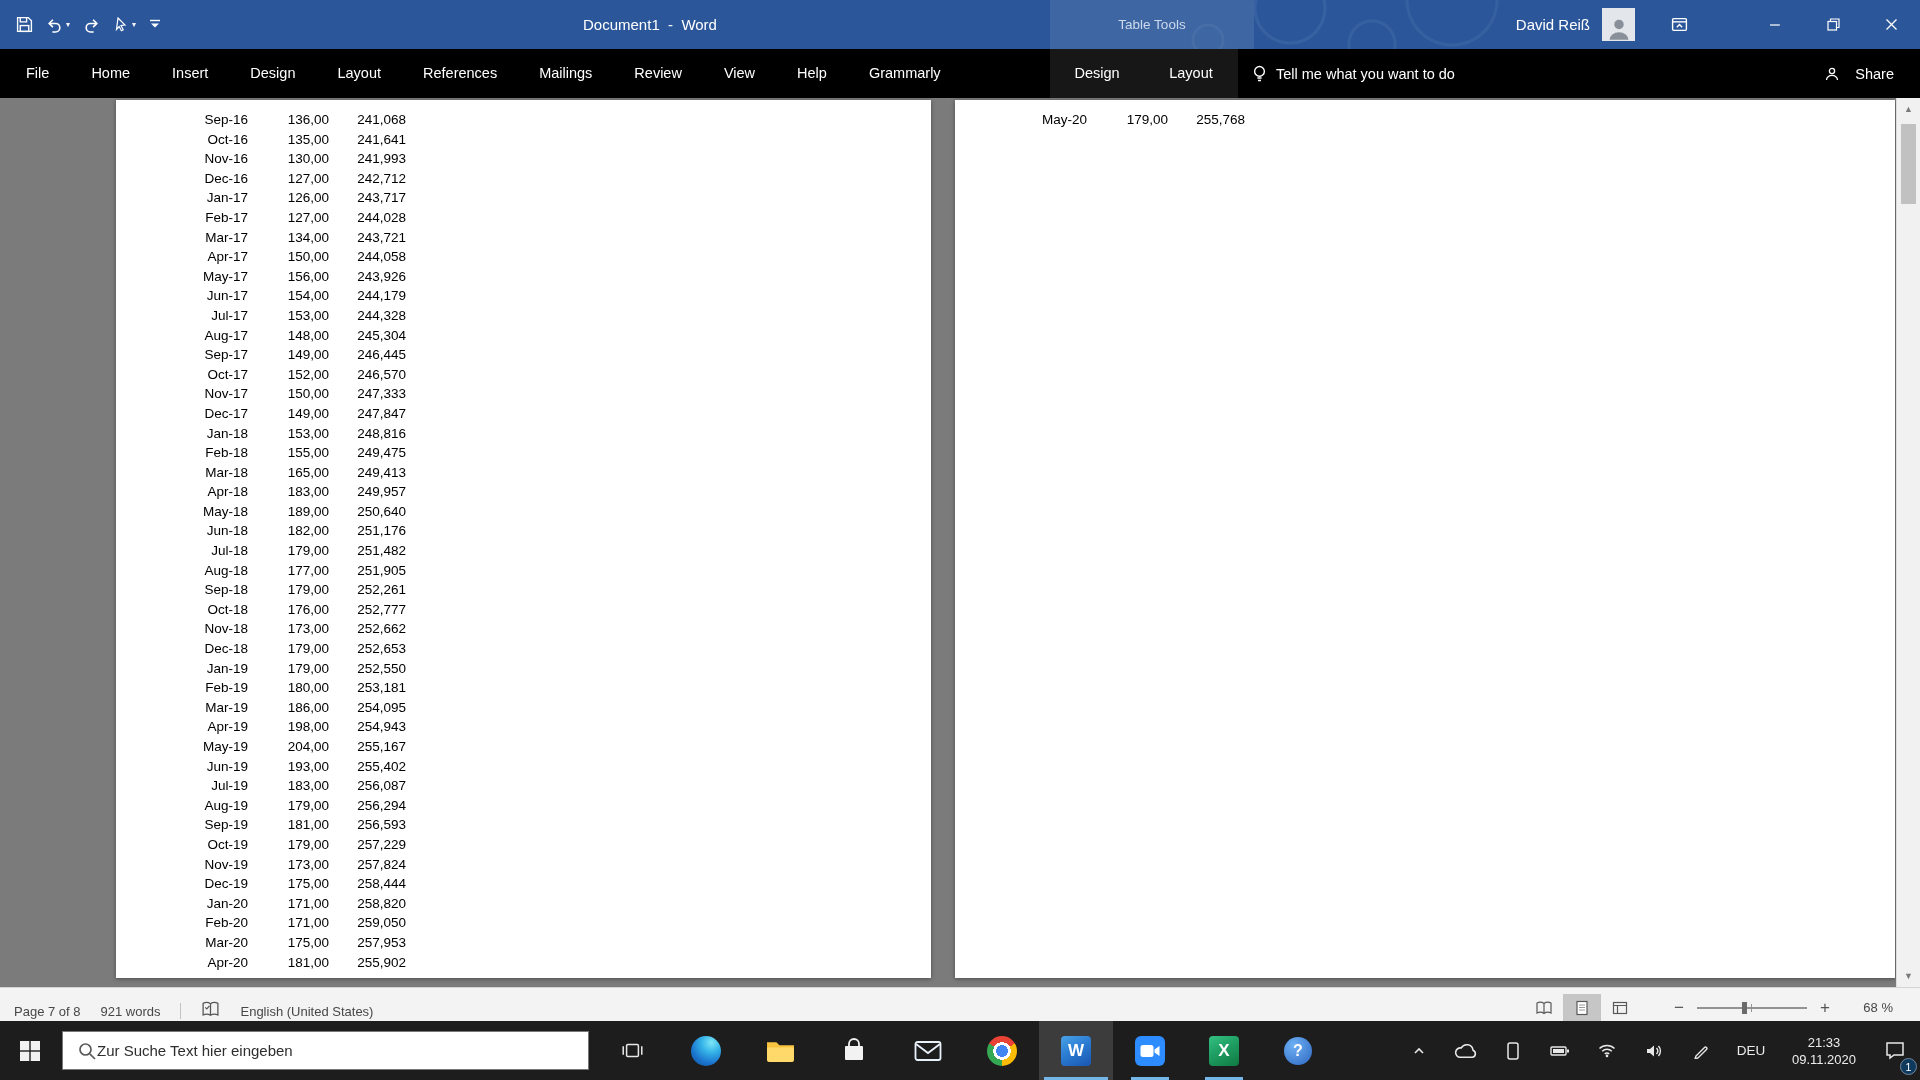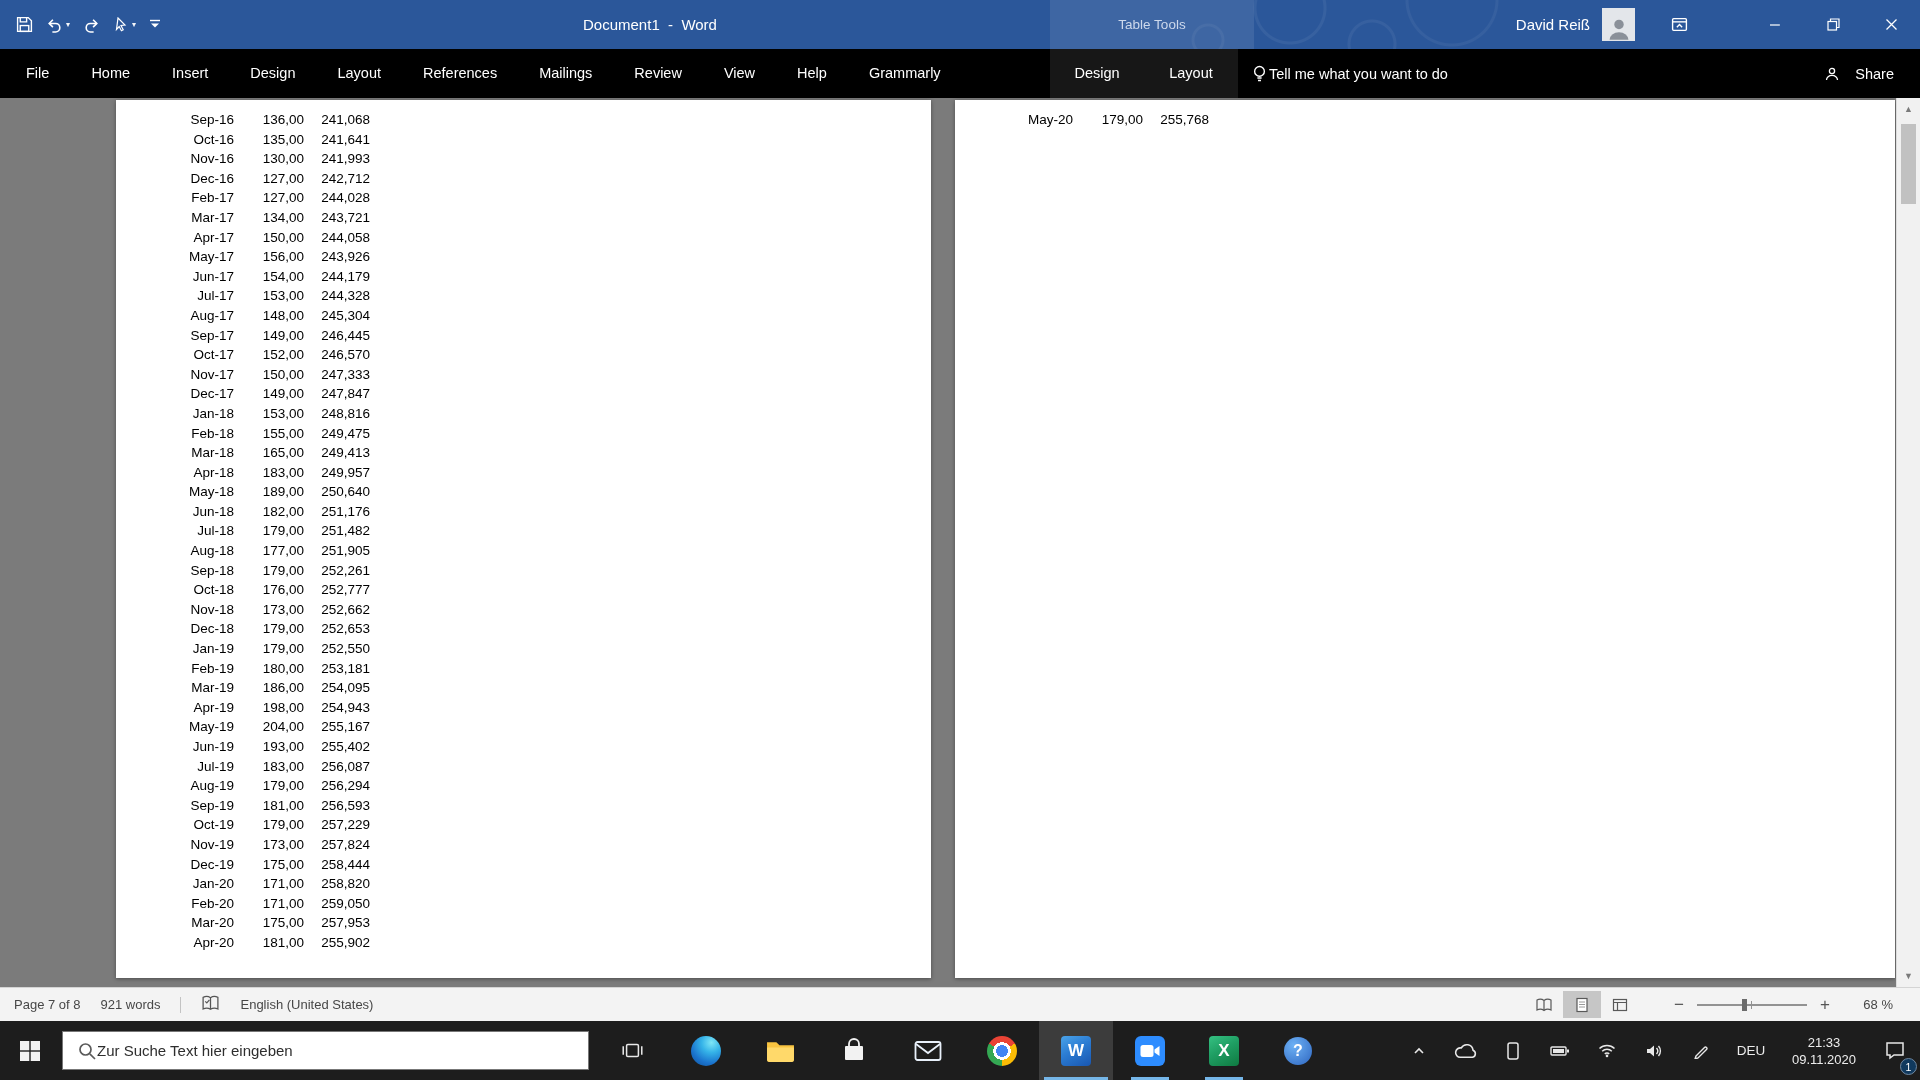--- a/index.html
+++ b/index.html
@@ -25,43 +25,43 @@
   .user-name{font-size:15px;margin-right:12px;}
   .avatar{width:33px;height:33px;background:#e3e6ea;display:flex;align-items:flex-end;justify-content:center;overflow:hidden;}
   .ribbon-opts{margin:0 58px 0 36px;display:flex;align-items:center;}
   .winbtn{width:58px;height:49px;display:flex;align-items:center;justify-content:center;}
 
   
   .ribbonbar{position:relative;height:49px;background:#000000;color:#fff;display:flex;padding-left:5px;}
   .rtab{padding:0 21px;line-height:49px;font-size:14.5px;white-space:nowrap;}
   .ctx-tabs{position:absolute;left:1050px;width:188px;height:49px;display:flex;background:rgba(255,255,255,.09);}
   .ctx-tabs .rtab{flex:1;text-align:center;padding:0;}
-  .tellme{position:absolute;left:1250px;top:0;height:49px;display:flex;align-items:center;gap:0;font-size:14.5px;}
+  .tellme{position:absolute;left:1250px;top:0;height:49px;display:flex;align-items:center;gap:7px;font-size:14.5px;}
   .share{position:absolute;right:26px;top:0;height:49px;display:flex;align-items:center;gap:15px;font-size:14.5px;}
 
   
   .doc{position:relative;height:889px;background:#7b7b7b;overflow:hidden;}
   .page{position:absolute;top:2px;height:878px;background:#fff;box-shadow:0 1px 4px rgba(0,0,0,.38);}
   .page-left{left:116px;width:815px;}
   .page-right{left:955px;width:940px;}
   .page-inner{padding-top:10px;}
-  .trow{display:flex;height:19.6px;line-height:19.6px;font-size:13.5px;color:#000;padding-left:24px;}
+  .trow{display:flex;height:19.6px;line-height:19.6px;font-size:13.5px;color:#000;padding-left:38px;gap:11px;}
   .tcell{display:block;}
   .c0{width:94px;text-align:right;}
   .c1{width:70px;text-align:right;}
   .c2{width:66px;text-align:right;}
 
   .vscroll{position:absolute;right:0;top:0;width:24px;height:100%;background:#f1f1f1;border-left:1px solid #dcdcdc;}
   .sb-arrow{position:absolute;left:0;width:23px;height:22px;display:flex;align-items:center;justify-content:center;color:#7a7a7a;font-size:9px;background:#f1f1f1;}
   .sb-up{top:0;}
   .sb-down{bottom:0;}
   .sb-thumb{position:absolute;left:4px;top:26px;width:15px;height:80px;background:#c1c1c1;}
 
   
-  .statusbar{height:34px;background:#f3f3f3;border-top:1px solid #d4d4d4;display:flex;align-items:center;
+  .statusbar{height:34px;background:#f3f3f3;border-top:1px solid #d4d4d4;display:flex;align-items:flex-end;
              font-size:13px;color:#474747;padding:0 27px 0 14px;}
   .sb-left{display:flex;align-items:center;gap:20px;}
   .sb-div{width:1px;height:16px;background:#c3c3c3;}
   .sb-right{margin-left:auto;display:flex;align-items:center;gap:10px;}
   .views{display:flex;margin-right:22px;}
   .viewbtn{width:38px;height:27px;display:flex;align-items:center;justify-content:center;}
   .viewbtn.selected{background:#c6c6c6;}
   .zoombtn{font-size:17px;color:#555;width:16px;text-align:center;line-height:16px;}
   .zslider{position:relative;width:110px;height:14px;}
   .zslider .track{position:absolute;left:0;right:0;top:6px;height:2px;background:#929292;}
@@ -232,20 +232,25 @@
           <span class="tcell c0">Nov-16</span>
           <span class="tcell c1">130,00</span>
           <span class="tcell c2">241,993</span>
         </div>
         <div class="trow">
           <span class="tcell c0">Dec-16</span>
           <span class="tcell c1">127,00</span>
           <span class="tcell c2">242,712</span>
         </div>
         <div class="trow">
+          <span class="tcell c0">Jan-17</span>
+          <span class="tcell c1">126,00</span>
+          <span class="tcell c2">243,717</span>
+        </div>
+        <div class="trow">
           <span class="tcell c0">Feb-17</span>
           <span class="tcell c1">127,00</span>
           <span class="tcell c2">244,028</span>
         </div>
         <div class="trow">
           <span class="tcell c0">Mar-17</span>
           <span class="tcell c1">134,00</span>
           <span class="tcell c2">243,721</span>
         </div>
         <div class="trow">

